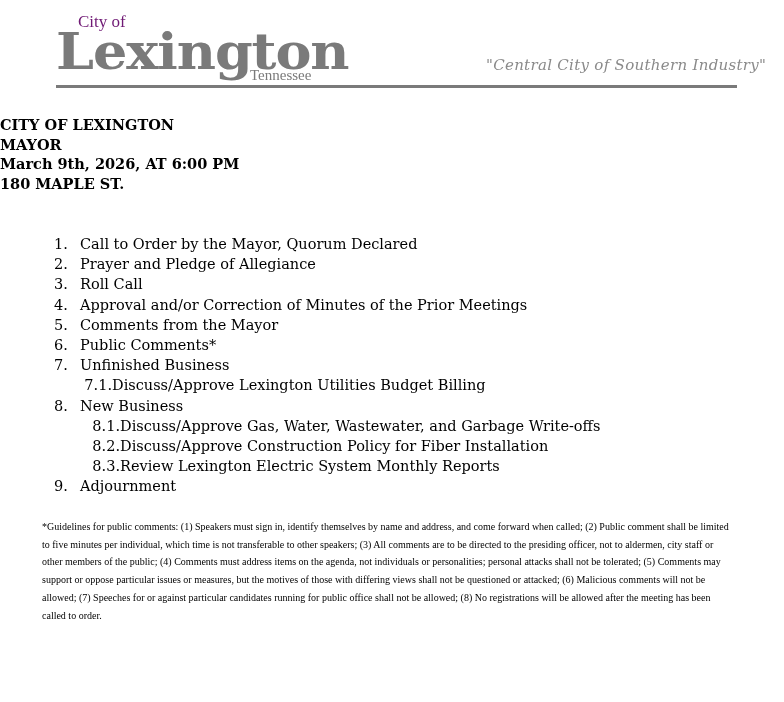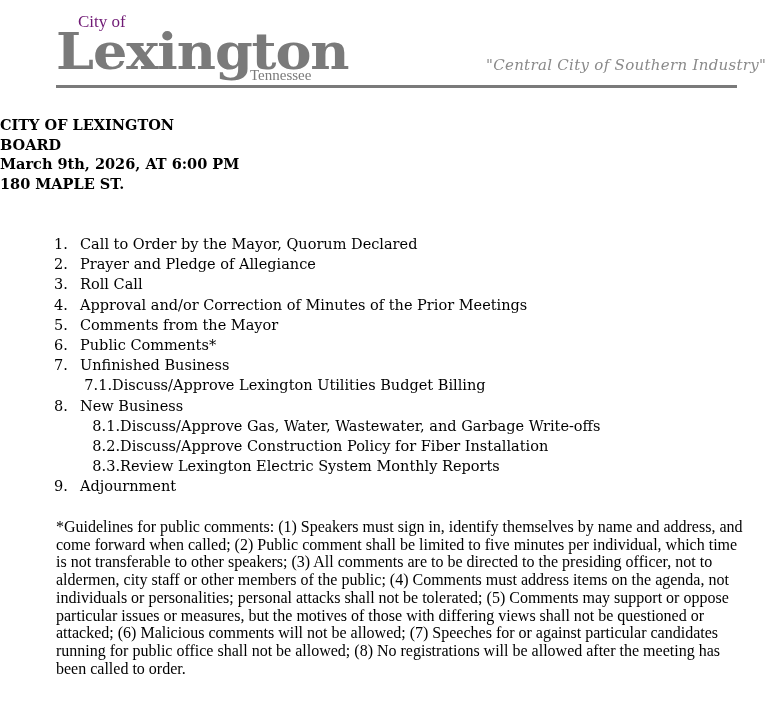--- a/index.html
+++ b/index.html
@@ -14,36 +14,36 @@
 
     .title-block { position: absolute; left: 0; top: 115px; width: 784px; font-family: "DejaVu Serif", serif; font-weight: bold; font-size: 14.5px; line-height: 19.5px; }
 
     .agenda { position: absolute; left: 54px; top: 234px; font-family: "DejaVu Serif", serif; font-size: 14.5px; line-height: 20.2px; }
     .item { display: flex; white-space: nowrap; }
     .item .num { width: 26px; }
     .sub { padding-left: 26px; text-align: right; }
     .sub.first .num { width: 40px; }
     .sub .num { width: 40px; }
 
-    .guidelines { position: absolute; left: 56px; top: 518px; width: 690px; font-family: "Liberation Serif", serif; font-size: 16px; line-height: 17.7px; }
+    .guidelines { position: absolute; left: 42px; top: 518px; width: 690px; font-family: "Liberation Serif", serif; font-size: 10px; line-height: 17.7px; }
   </style>
 </head>
 <body>
 
 <div class="letterhead">
   <div class="city-of">City of</div>
   <div class="city-name">Lexington</div>
   <div class="state">Tennessee</div>
   <div class="motto">"Central City of Southern Industry"</div>
   <div class="rule"></div>
 </div>
 
 <div class="title-block">
   <div>CITY OF LEXINGTON</div>
-  <div>BOARD</div>
+  <div>MAYOR</div>
   <div>March 9th, 2026, AT 6:00 PM</div>
   <div>180 MAPLE ST.</div>
 </div>
 
 <div class="agenda">
   <div class="item">
       <span class="num">1.</span>
       <span>Call to Order by the Mayor, Quorum Declared</span>
     </div>
   <div class="item">

